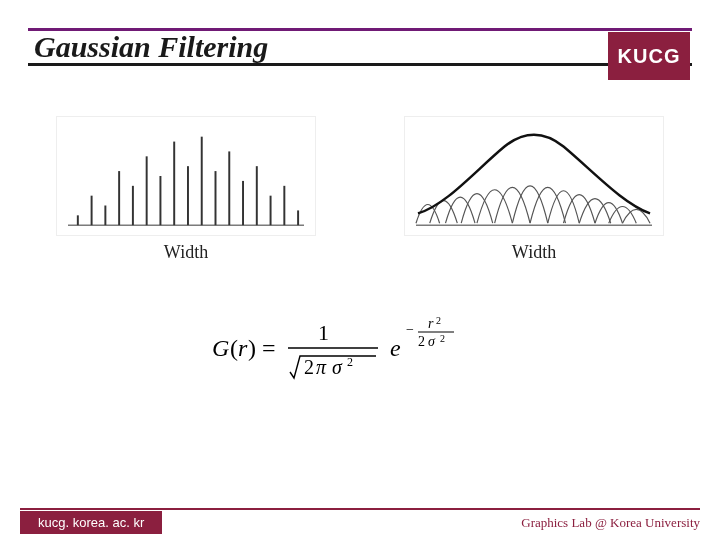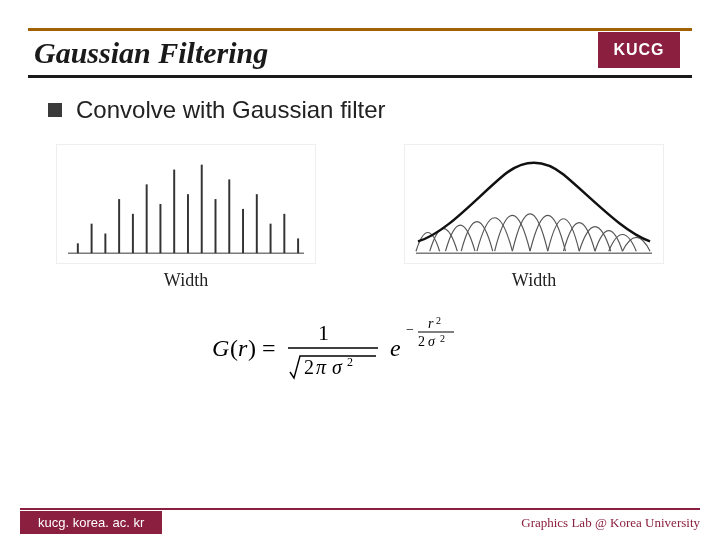--- a/index.html
+++ b/index.html
@@ -14,44 +14,44 @@
   .slide {
     width: 100%;
     height: 100%;
     position: relative;
   }
   .title-bar {
     position: absolute;
     top: 28px;
     left: 28px;
     right: 28px;
-    height: 50px;
-    border-top: 3px solid #a16207;
+    height: 38px;
+    border-top: 3px solid #701a75;
     border-bottom: 3px solid #1a1a1a;
     display: flex;
     align-items: center;
   }
   .title {
     font-style: italic;
     font-weight: bold;
     font-size: 30px;
     color: #1a1a1a;
     padding-left: 6px;
   }
   .logo-badge {
     position: absolute;
     top: 32px;
-    right: 40px;
+    right: 30px;
     width: 82px;
-    height: 36px;
+    height: 48px;
     background: #8b1f3f;
     color: #fff;
     font-family: Arial, sans-serif;
     font-weight: bold;
-    font-size: 16px;
+    font-size: 20px;
     display: flex;
     align-items: center;
     justify-content: center;
     letter-spacing: 1px;
   }
   .content {
     position: absolute;
     top: 96px;
     left: 48px;
     right: 48px;
@@ -147,24 +147,20 @@
 
 <div class="slide">
 
   <div class="title-bar">
     <div class="title">Gaussian Filtering</div>
   </div>
 
   <div class="logo-badge">KUCG</div>
 
   <div class="content">
-    <div class="bullet-row">
-      <span class="bullet-icon"></span>
-      <span class="bullet-text">Convolve with Gaussian filter</span>
-    </div>
 
     <div class="plots">
       <div class="plot-col">
         <svg class="plot" viewBox="0 0 260 120">
           <line x1="10" y1="110" x2="250" y2="110" stroke="#333" stroke-width="1"></line>
           <g stroke="#333" stroke-width="2">
             <line x1="20" y1="110" x2="20" y2="100"></line>
             <line x1="34" y1="110" x2="34" y2="80"></line>
             <line x1="48" y1="110" x2="48" y2="90"></line>
             <line x1="62" y1="110" x2="62" y2="55"></line>

